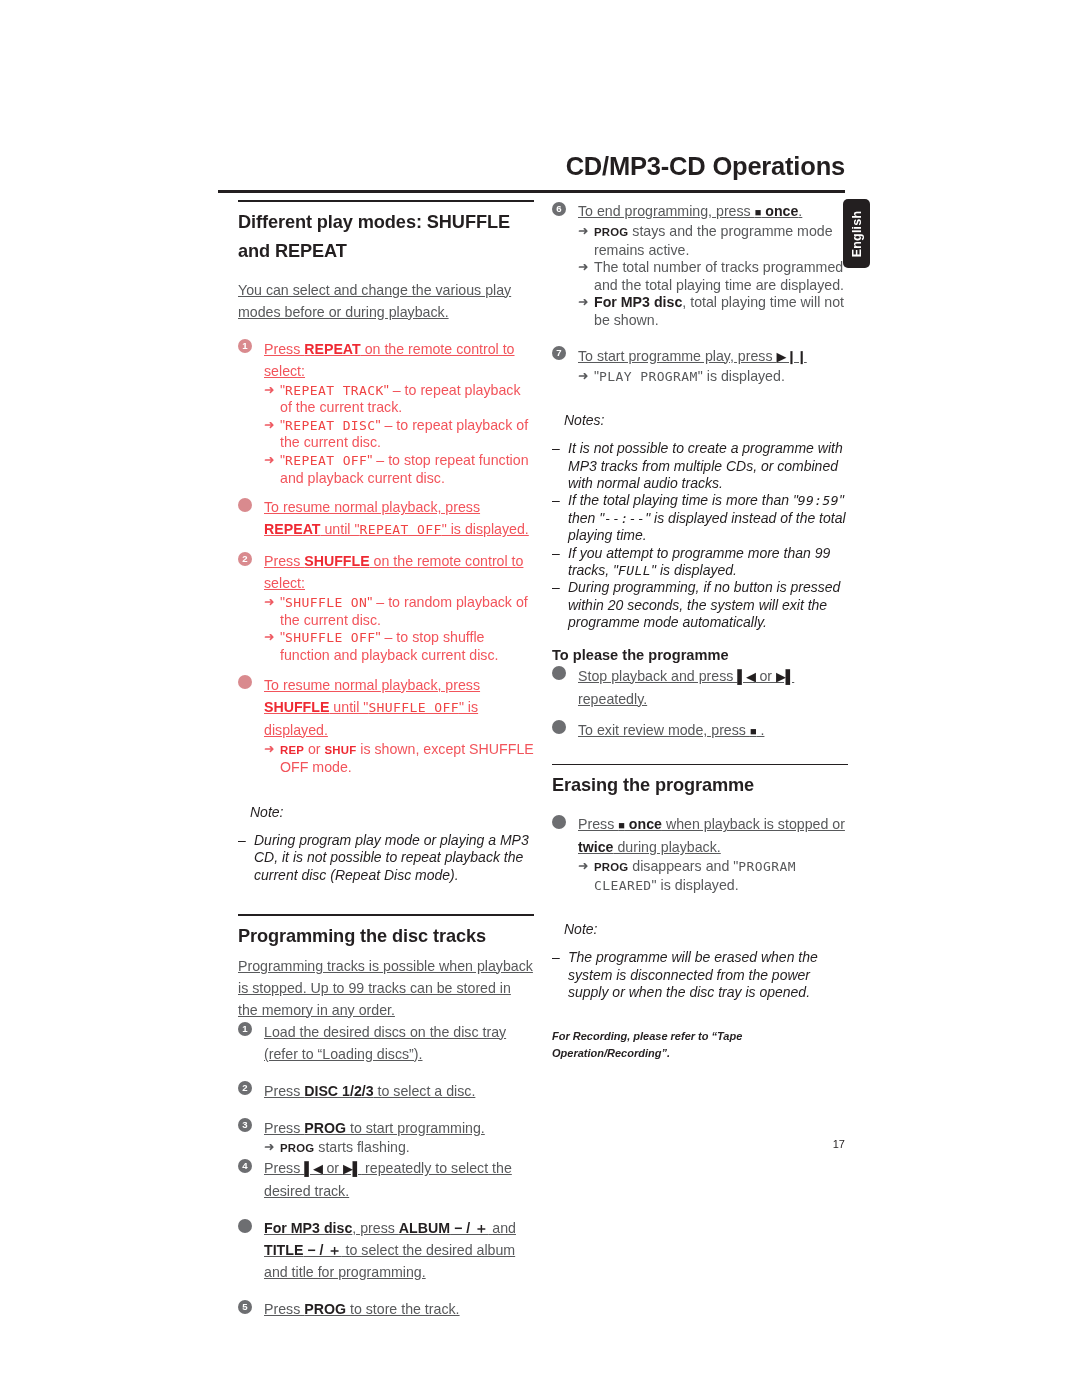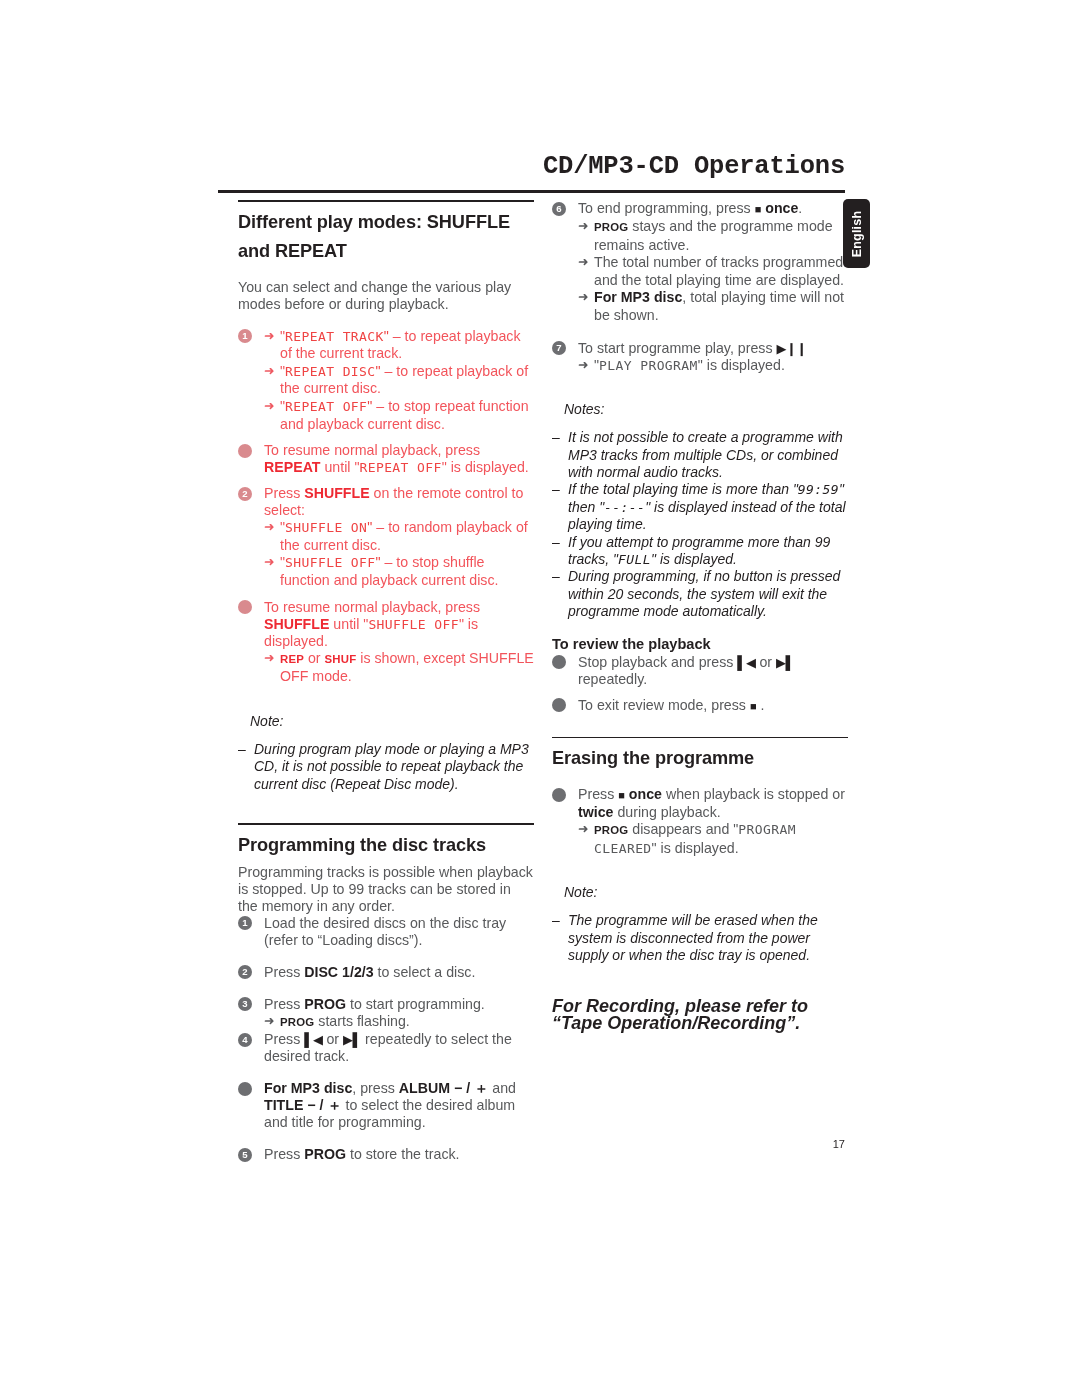--- a/index.html
+++ b/index.html
@@ -7,21 +7,21 @@
     width:1080px;height:1397px;background:#ffffff;
     font-family:"Liberation Sans", sans-serif;
     -webkit-font-smoothing:antialiased;
   }
   .page{position:relative;width:1080px;height:1397px;overflow:hidden;}
 
   
   .hdr-title{
     position:absolute;left:218px;top:152px;width:627px;
     text-align:right;font-weight:bold;font-size:25.5px;
-    letter-spacing:-0.2px;color:#231f20;font-family:Liberation Mono, monospace;
+    letter-spacing:-0.2px;color:#231f20;
   }
   .hdr-rule{
     position:absolute;left:218px;top:190px;width:627px;height:3.2px;
     background:#231f20;
   }
 
   
   .lang-tab{
     position:absolute;left:843px;top:199px;width:27px;height:69px;
     background:#231f20;border-radius:5px;
@@ -33,22 +33,23 @@
     font-weight:bold;letter-spacing:.2px;
   }
 
   
   .col{position:absolute;top:200px;width:296px;}
   .col-left{left:238px;}
   .col-right{left:552px;}
 
   
   .p{
-    font-size:14.2px;line-height:17px;color:#58595b;
+    font-size:14.2px;line-height:22px;color:#58595b;
     margin:0;
+    text-decoration:underline;
   }
   .sec-rule{height:1.6px;background:#231f20;margin:0 0 6px 0;}
   h2.sec{
     font-size:18.2px;font-weight:bold;color:#231f20;
     margin:0 0 4px 0;line-height:29px;letter-spacing:-.1px;
   }
   h3.sub{
     font-size:14.6px;font-weight:bold;color:#231f20;
     margin:0 0 1px 0;line-height:17px;
   }
@@ -109,21 +110,21 @@
   
   .glyph{font-size:13px;color:#231f20;letter-spacing:-.5px;}
   .glyph-sm{font-size:11px;color:#231f20;}
 
   
   .pageno{
     position:absolute;left:0;top:1138px;width:845px;
     text-align:right;font-size:11px;color:#231f20;
   }
   .bottom-bold{
-    font-style:italic;font-weight:bold;font-size:18px;
+    font-style:italic;font-weight:bold;font-size:11px;
     line-height:17.6px;color:#231f20;
   }
 </style>
 </head>
 <body>
 
 <div class="page">
 
   <div class="hdr-title">CD/MP3-CD Operations</div>
   <div class="hdr-rule"></div>
@@ -136,20 +137,21 @@
 
     <div class="sec-rule"></div>
     <h2 class="sec">Different play modes: SHUFFLE and REPEAT</h2>
     <div class="gap-s"></div>
     <p class="p">You can select and change the various play modes before or during playback.</p>
 
     <div class="gap-m"></div>
 
     <div class="item tint-red">
       <span class="marker-num">1</span>
+      <p class="p tint-red"><span>Press </span><b>REPEAT</b><span> on the remote control to select:</span></p>
       <div class="arrow-line tint-red">
         <span class="arw">➜</span><span>"</span><span class="lcd tint-blue">REPEAT  TRACK</span><span class="tint-blue">"</span><span> – to repeat playback of the current track.</span>
       </div>
       <div class="arrow-line tint-red">
         <span class="arw">➜</span><span>"</span><span class="lcd tint-blue">REPEAT  DISC</span><span class="tint-blue">"</span><span> – to repeat playback of the current disc.</span>
       </div>
       <div class="arrow-line tint-red">
         <span class="arw">➜</span><span>"</span><span class="lcd tint-blue">REPEAT  OFF</span><span class="tint-blue">"</span><span> – to stop repeat function and playback current disc.</span>
       </div>
     </div>
@@ -278,21 +280,21 @@
     </div>
     <div class="dash-line">
       <span class="dsh">–</span><span>If you attempt to programme more than 99 tracks, "</span><span class="lcd">FULL</span><span>" is displayed.</span>
     </div>
     <div class="dash-line">
       <span class="dsh">–</span><span>During programming, if no button is pressed within 20 seconds, the system will exit the programme mode automatically.</span>
     </div>
 
     <div class="gap-m"></div>
 
-    <h3 class="sub">To review the playback</h3>
+    <h3 class="sub">To please the programme</h3>
 
     <div class="item">
       <span class="marker-dot"></span>
       <p class="p"><span>Stop playback and press </span><span class="glyph">▌◀</span><span> or </span><span class="glyph">▶▌</span><span> repeatedly.</span></p>
     </div>
 
     <div class="gap-s"></div>
 
     <div class="item">
       <span class="marker-dot"></span>

